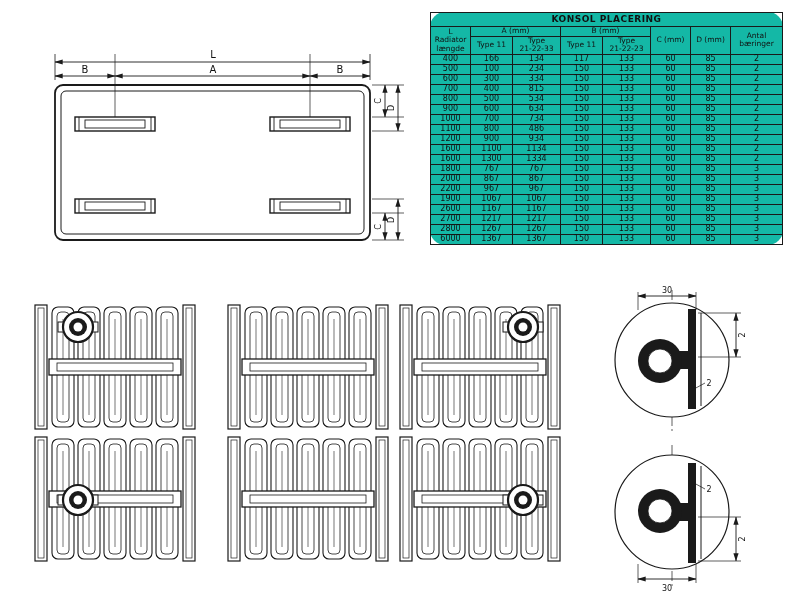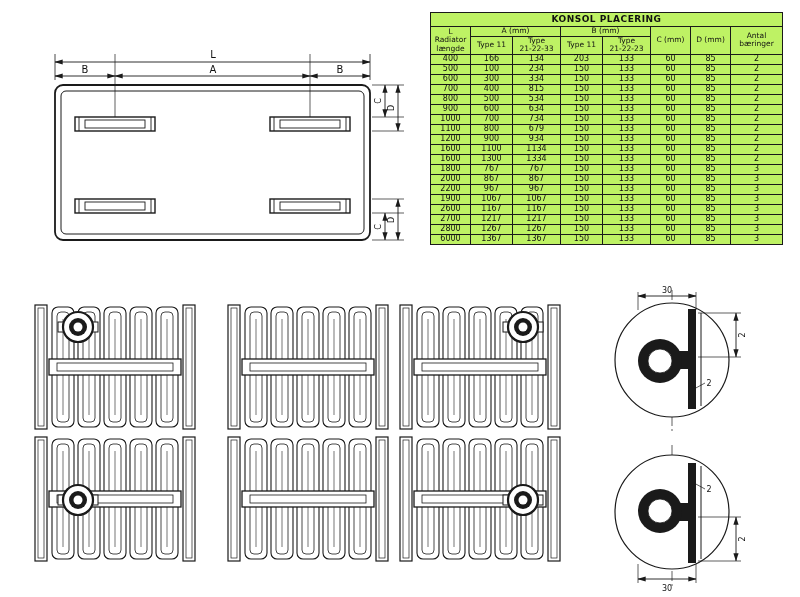--- a/index.html
+++ b/index.html
@@ -1,20 +1,20 @@
 <!DOCTYPE html>
 <html><head>
 <meta charset="utf-8">
 <style>
   html,body{margin:0;padding:0;background:#fff;}
   #canvas{position:relative;width:800px;height:597px;background:#fff;overflow:hidden;
           font-family:"DejaVu Sans","Liberation Sans",sans-serif;color:#111;}
   #topview{position:absolute;left:0;top:0;}
   #bottomview{position:absolute;left:0;top:285px;}
-  #konsol-table{position:absolute;left:430px;top:12px;border-collapse:collapse;background:#bef264;table-layout:fixed;}
+  #konsol-table{position:absolute;left:430px;top:12px;border-collapse:collapse;background:#14b8a6;table-layout:fixed;border-radius:15px;}
   #konsol-table th,#konsol-table td{border:1px solid #1a1a1a;text-align:center;vertical-align:middle;
           padding:0 1px;font-weight:normal;color:#111;}
   #konsol-table th{font-size:7.5px;line-height:1.15;white-space:pre-line;}
   #konsol-table th.title{font-size:9px;font-weight:bold;height:13px;letter-spacing:.5px;}
   #konsol-table td{font-size:8px;height:9px;line-height:1;}
   svg text{fill:#111;font-family:"DejaVu Sans","Liberation Sans",sans-serif;}
   .dt{font-size:8px;text-anchor:middle;}
   .dL{font-size:10px;text-anchor:middle;}
 </style>
 </head>
@@ -113,21 +113,21 @@
         <th>Type 11</th>
         <th>Type
 21-22-23</th>
       </tr>
     </thead>
     <tbody>
         <tr>
           <td>400</td>
           <td>166</td>
           <td>134</td>
-          <td>203</td>
+          <td>117</td>
           <td>133</td>
           <td>60</td>
           <td>85</td>
           <td>2</td>
         </tr>
         <tr>
           <td>500</td>
           <td>100</td>
           <td>234</td>
           <td>150</td>
@@ -182,21 +182,21 @@
           <td>734</td>
           <td>150</td>
           <td>133</td>
           <td>60</td>
           <td>85</td>
           <td>2</td>
         </tr>
         <tr>
           <td>1100</td>
           <td>800</td>
-          <td>679</td>
+          <td>486</td>
           <td>150</td>
           <td>133</td>
           <td>60</td>
           <td>85</td>
           <td>2</td>
         </tr>
         <tr>
           <td>1200</td>
           <td>900</td>
           <td>934</td>

